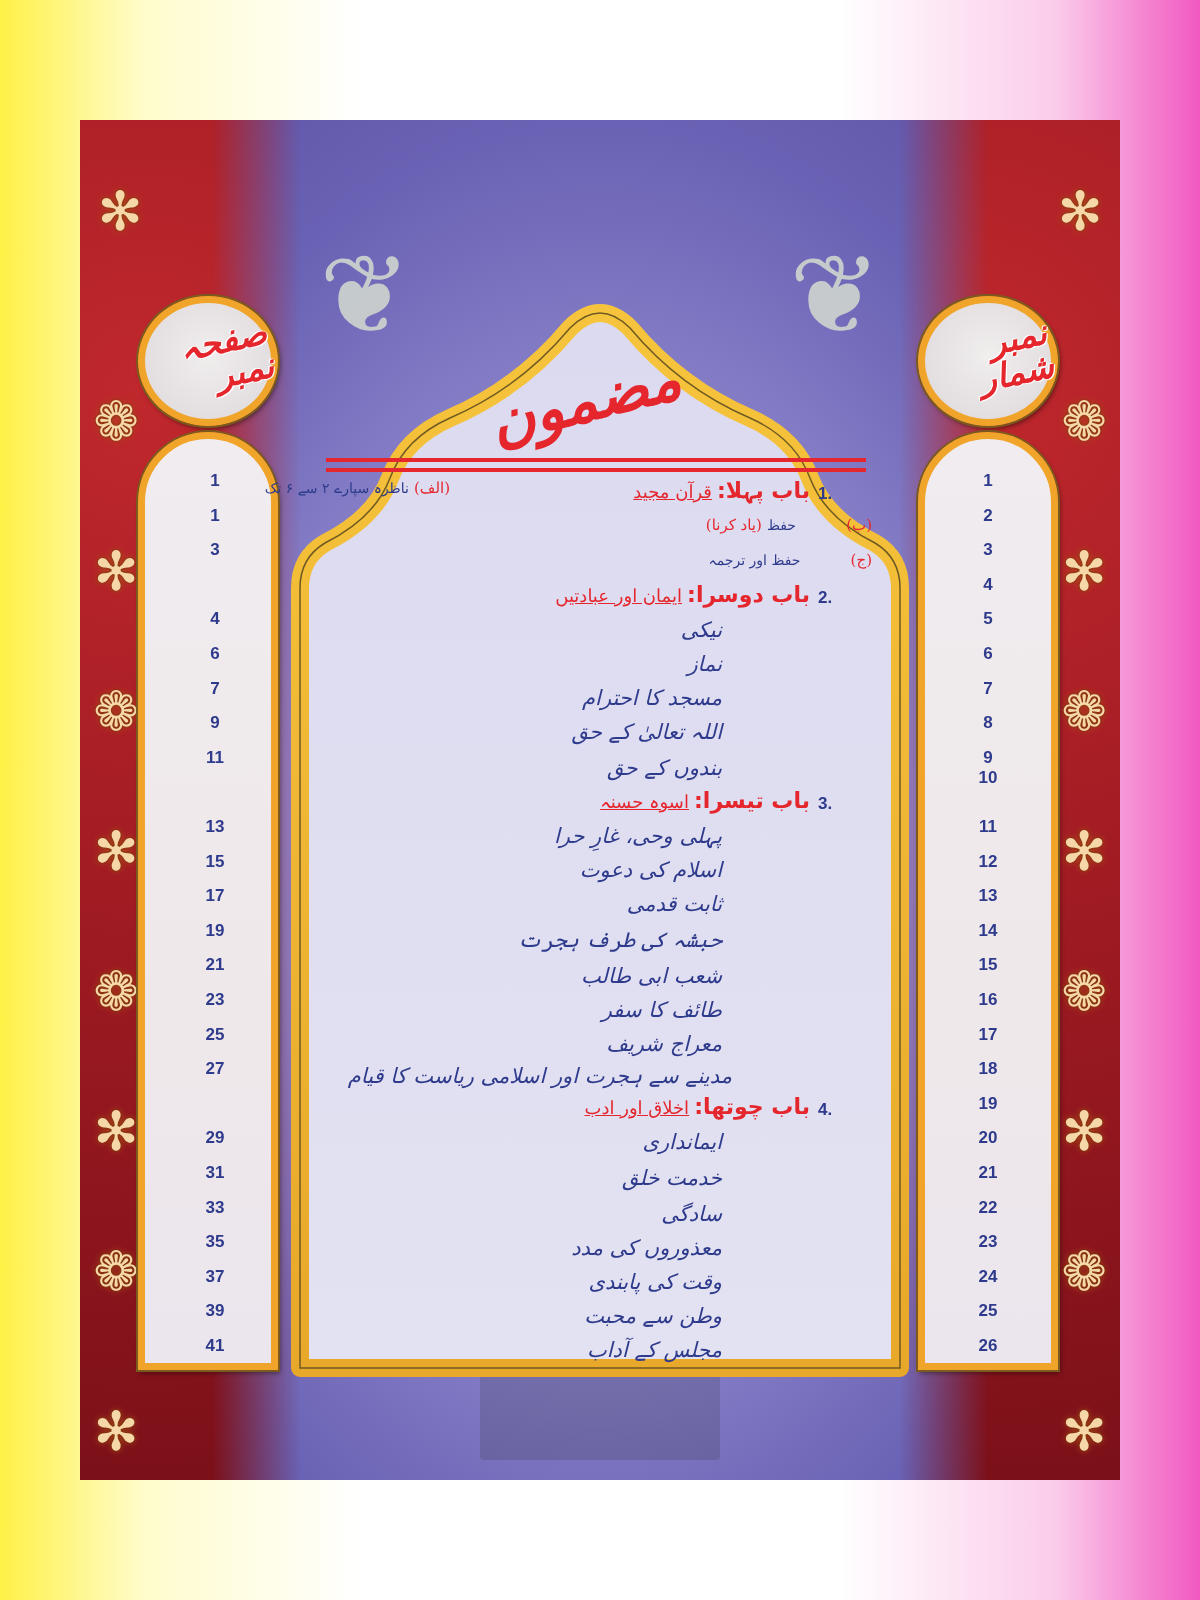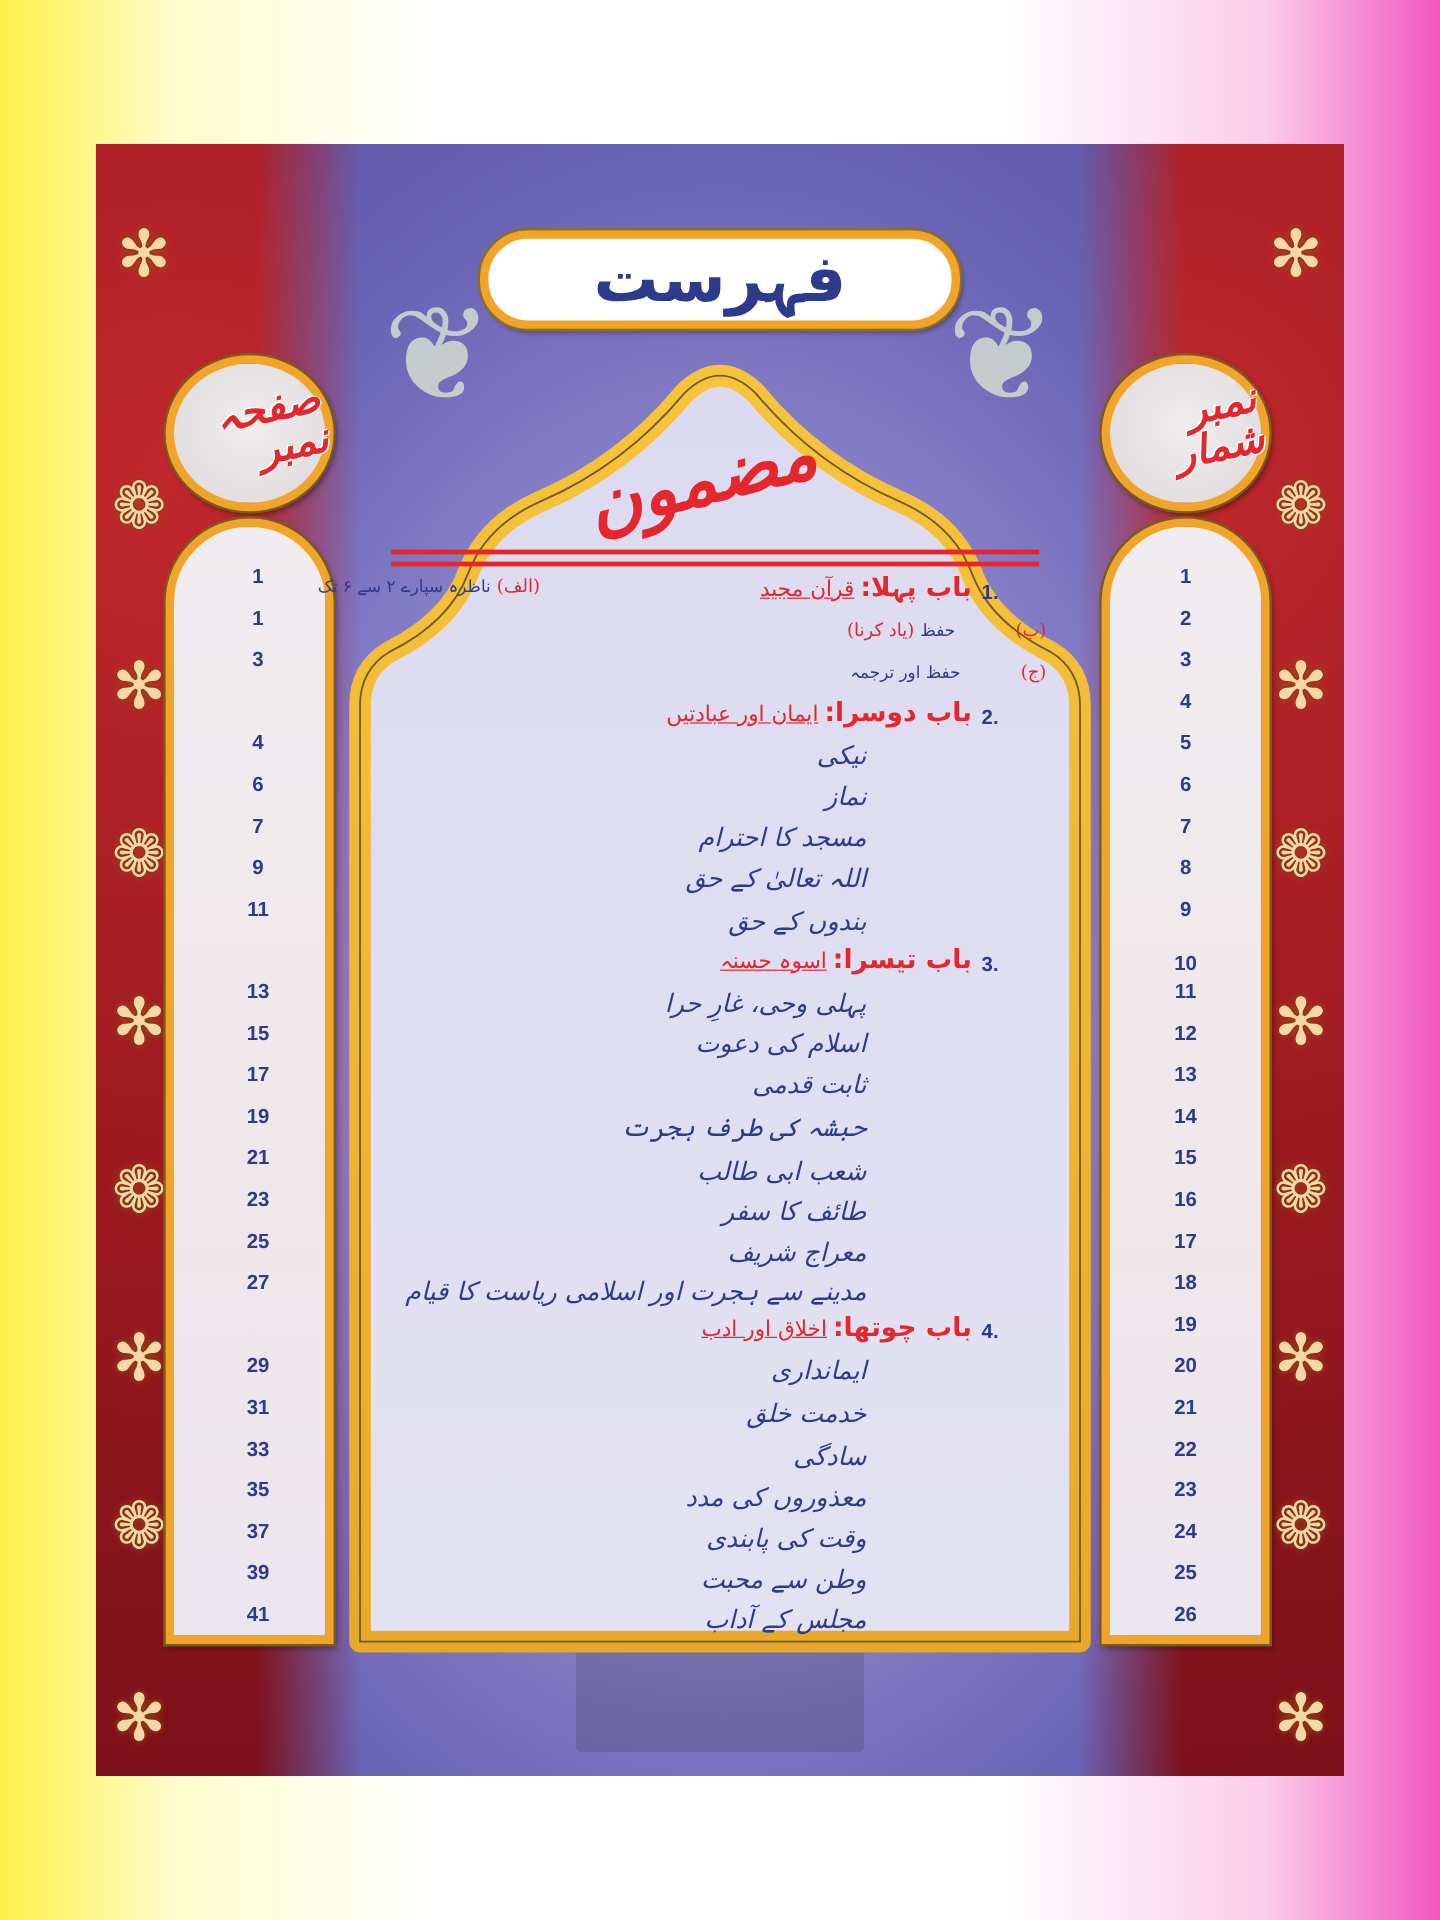--- a/index.html
+++ b/index.html
@@ -150,23 +150,20 @@
   <div class="flower" style="left:972px;top:980px">✻</div>
   <div class="flower" style="left:972px;top:1120px">❁</div>
   <div class="flower" style="left:972px;top:1280px">✻</div>
 
   <div class="swirl" style="left:220px;top:110px">❦</div>
   <div class="swirl" style="left:690px;top:110px">❦</div>
 
   <div class="ghost-minaret"></div>
   <div class="ghost-kaaba"></div>
 
-  <div class="title-banner">
-    <span class="title-text">فہرست</span>
-  </div>
 
   <div class="circle-head left">
     <span class="circle-text">صفحہ نمبر</span>
   </div>
 
   <div class="circle-head right">
     <span class="circle-text">نمبر شمار</span>
   </div>
 
   <div class="num-col left" id="pageCol">
@@ -197,21 +194,21 @@
   <div class="num-col right" id="serialCol">
       <div class="num" style="top: 32px;">1</div>
       <div class="num" style="top: 66.6px;">2</div>
       <div class="num" style="top: 101.2px;">3</div>
       <div class="num" style="top: 135.8px;">4</div>
       <div class="num" style="top: 170.4px;">5</div>
       <div class="num" style="top: 205px;">6</div>
       <div class="num" style="top: 239.6px;">7</div>
       <div class="num" style="top: 274.2px;">8</div>
       <div class="num" style="top: 308.8px;">9</div>
-      <div class="num" style="top: 354px;">10</div>
+      <div class="num" style="top: 329px;">10</div>
       <div class="num" style="top: 378px;">11</div>
       <div class="num" style="top: 412.6px;">12</div>
       <div class="num" style="top: 447.2px;">13</div>
       <div class="num" style="top: 481.8px;">14</div>
       <div class="num" style="top: 516.4px;">15</div>
       <div class="num" style="top: 551px;">16</div>
       <div class="num" style="top: 585.6px;">17</div>
       <div class="num" style="top: 620.2px;">18</div>
       <div class="num" style="top: 654.8px;">19</div>
       <div class="num" style="top: 689.4px;">20</div>
@@ -284,21 +281,21 @@
     <span class="ch-label">باب تیسرا:</span>
     <span class="ch-title">اسوہ حسنہ</span>
   </div>
   <div class="entry topic" style="right:398px;top:706px">پہلی وحی، غارِ حرا</div>
   <div class="entry topic" style="right:398px;top:740px">اسلام کی دعوت</div>
   <div class="entry topic" style="right:398px;top:774px">ثابت قدمی</div>
   <div class="entry topic" style="right:398px;top:810px">حبشہ کی طرف ہجرت</div>
   <div class="entry topic" style="right:398px;top:846px">شعب ابی طالب</div>
   <div class="entry topic" style="right:398px;top:880px">طائف کا سفر</div>
   <div class="entry topic" style="right:398px;top:914px">معراج شریف</div>
-  <div class="entry topic" style="right:398px;top:946px">مدینے سے ہجرت اور اسلامی ریاست کا قیام</div>
+  <div class="entry topic" style="right:388px;top:946px">مدینے سے ہجرت اور اسلامی ریاست کا قیام</div>
 
   <span class="chapter-num" style="left:738px;top:980px">4.</span>
   <div class="entry" style="right:310px;top:976px">
     <span class="ch-label">باب چوتھا:</span>
     <span class="ch-title">اخلاق اور ادب</span>
   </div>
   <div class="entry topic" style="right:398px;top:1012px">ایمانداری</div>
   <div class="entry topic" style="right:398px;top:1048px">خدمت خلق</div>
   <div class="entry topic" style="right:398px;top:1084px">سادگی</div>
   <div class="entry topic" style="right:398px;top:1118px">معذوروں کی مدد</div>

